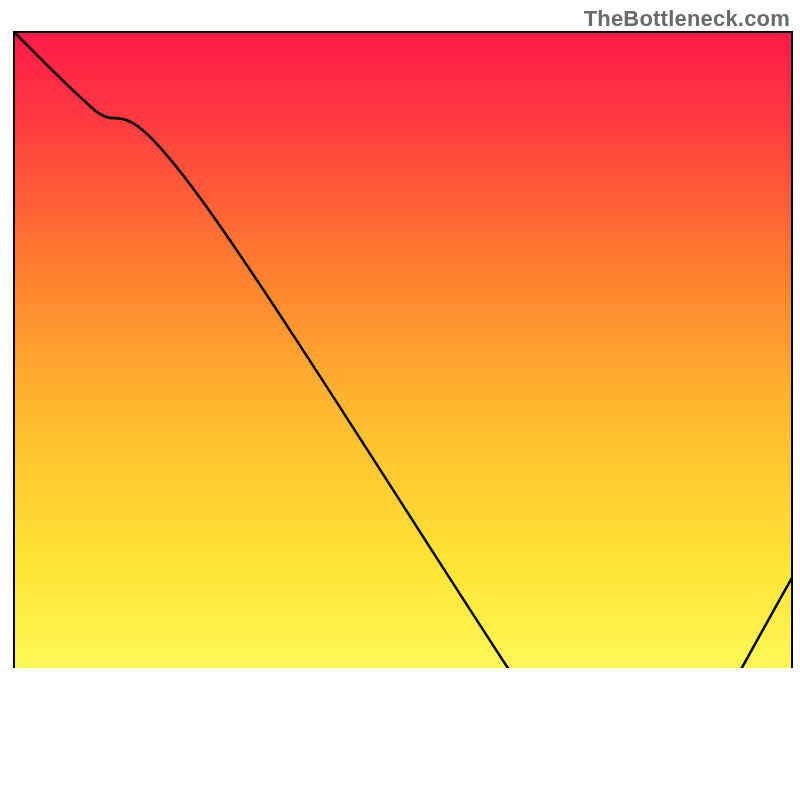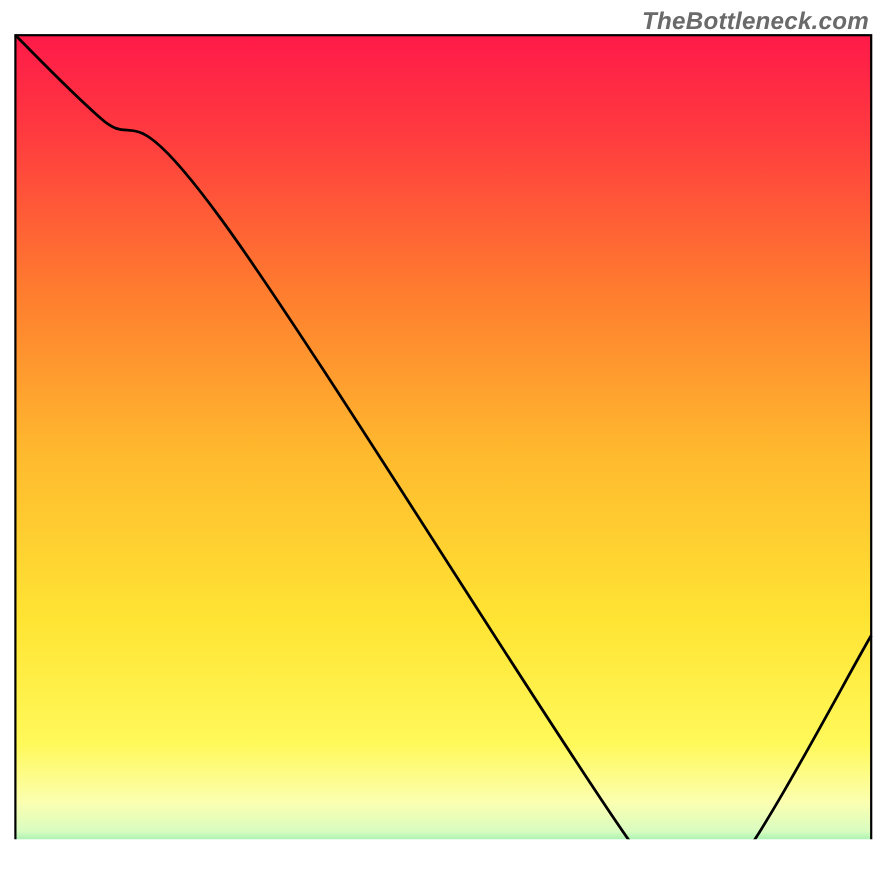--- a/index.html
+++ b/index.html
@@ -6,23 +6,22 @@
     margin: 0;
     padding: 0;
     width: 800px;
     height: 800px;
     background: #ffffff;
     font-family: Arial, Helvetica, sans-serif;
   }
   .container {
     position: relative;
     width: 800px;
-    height: 763px;
+    height: 668px;
     overflow: hidden;
-    font-style: italic;
   }
   .watermark {
     position: absolute;
     top: 6px;
     right: 10px;
     font-size: 22px;
     font-weight: 600;
     color: #6a6a6a;
     letter-spacing: 0.2px;
     z-index: 10;

